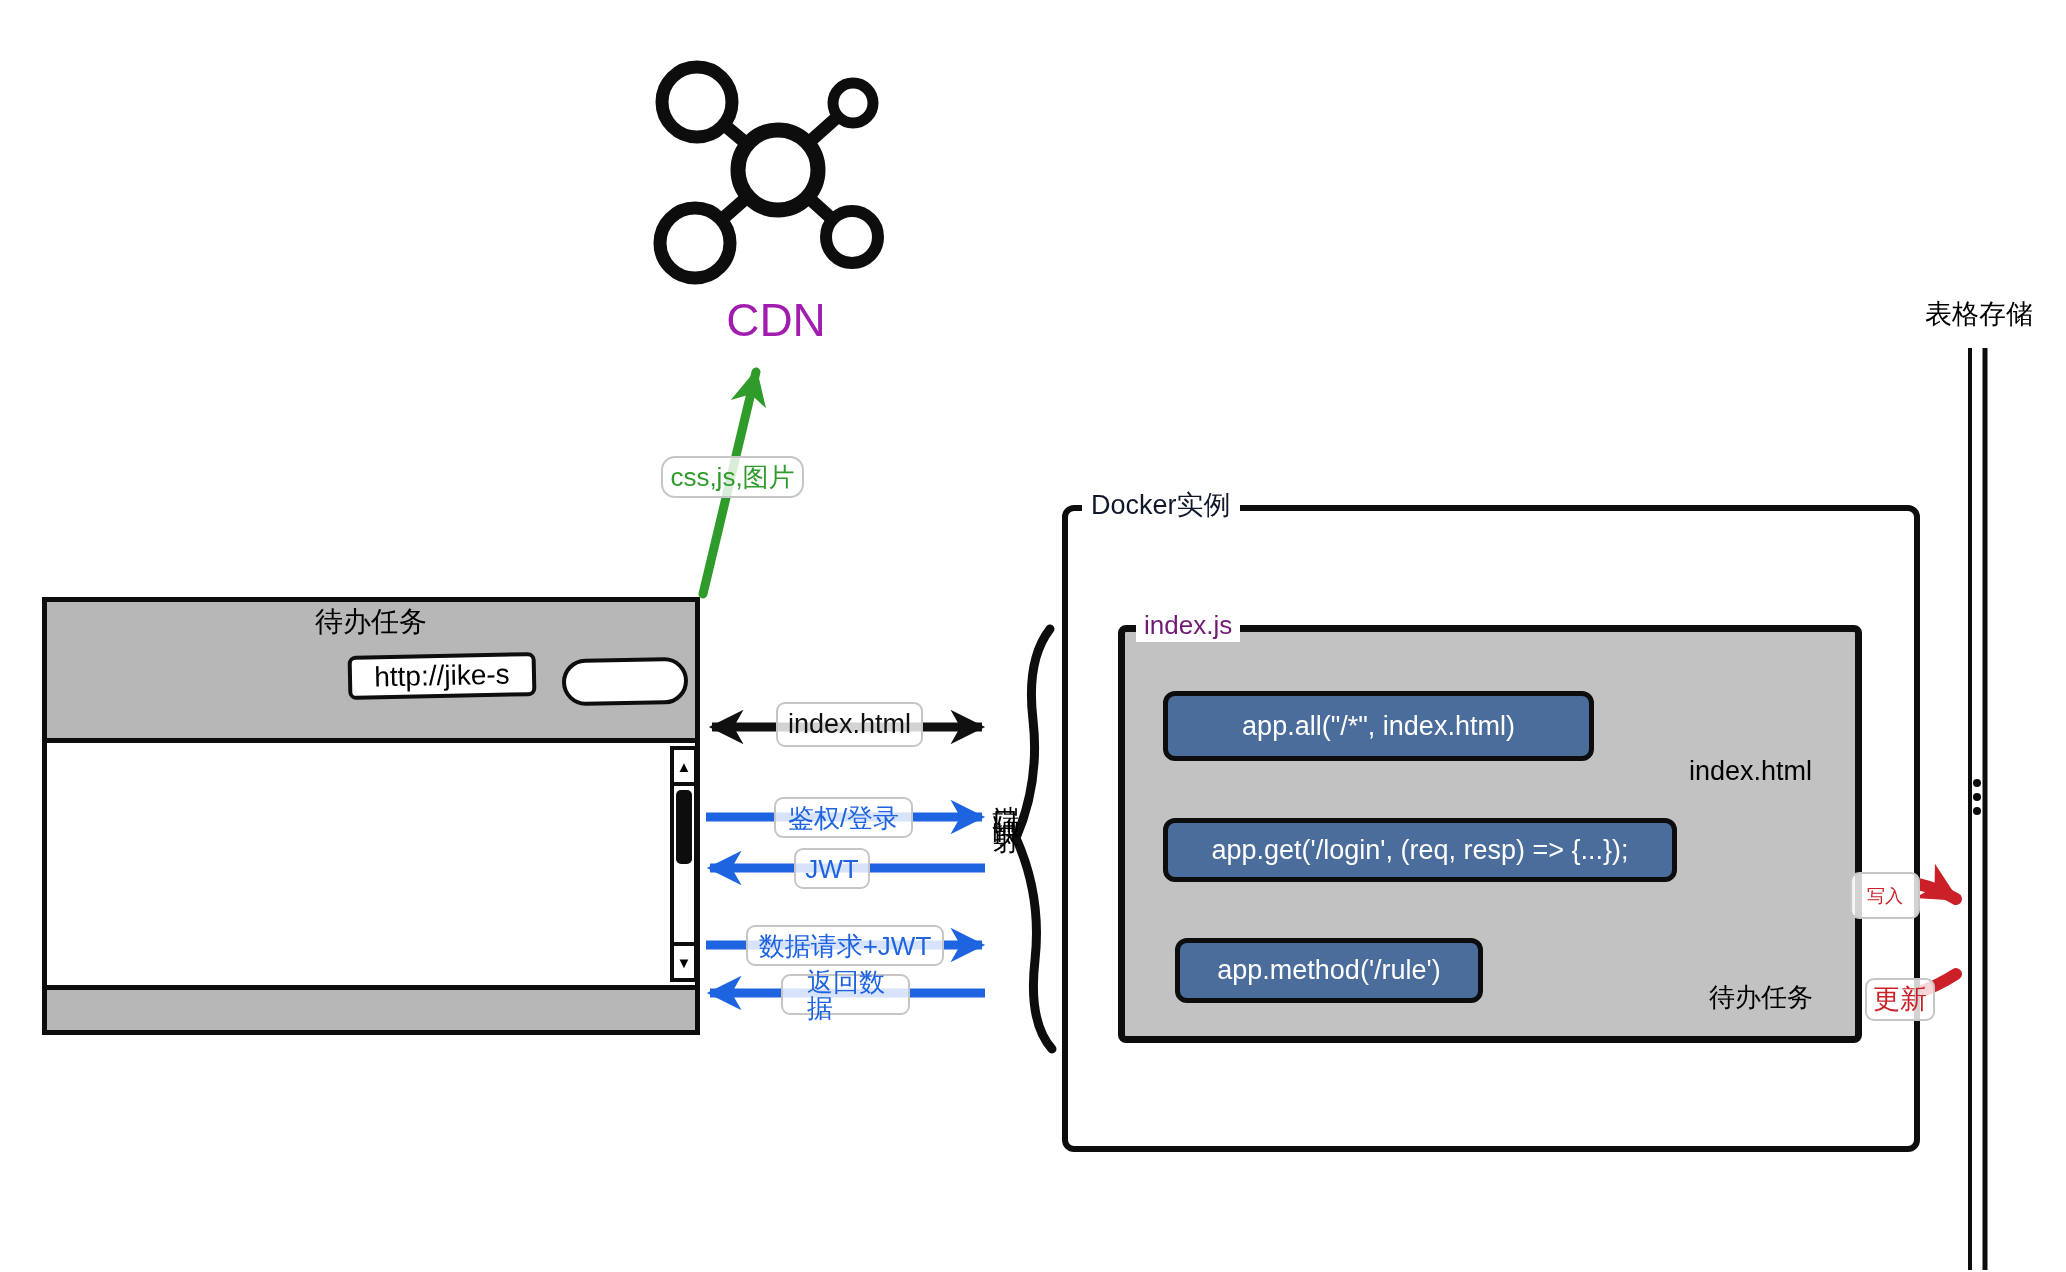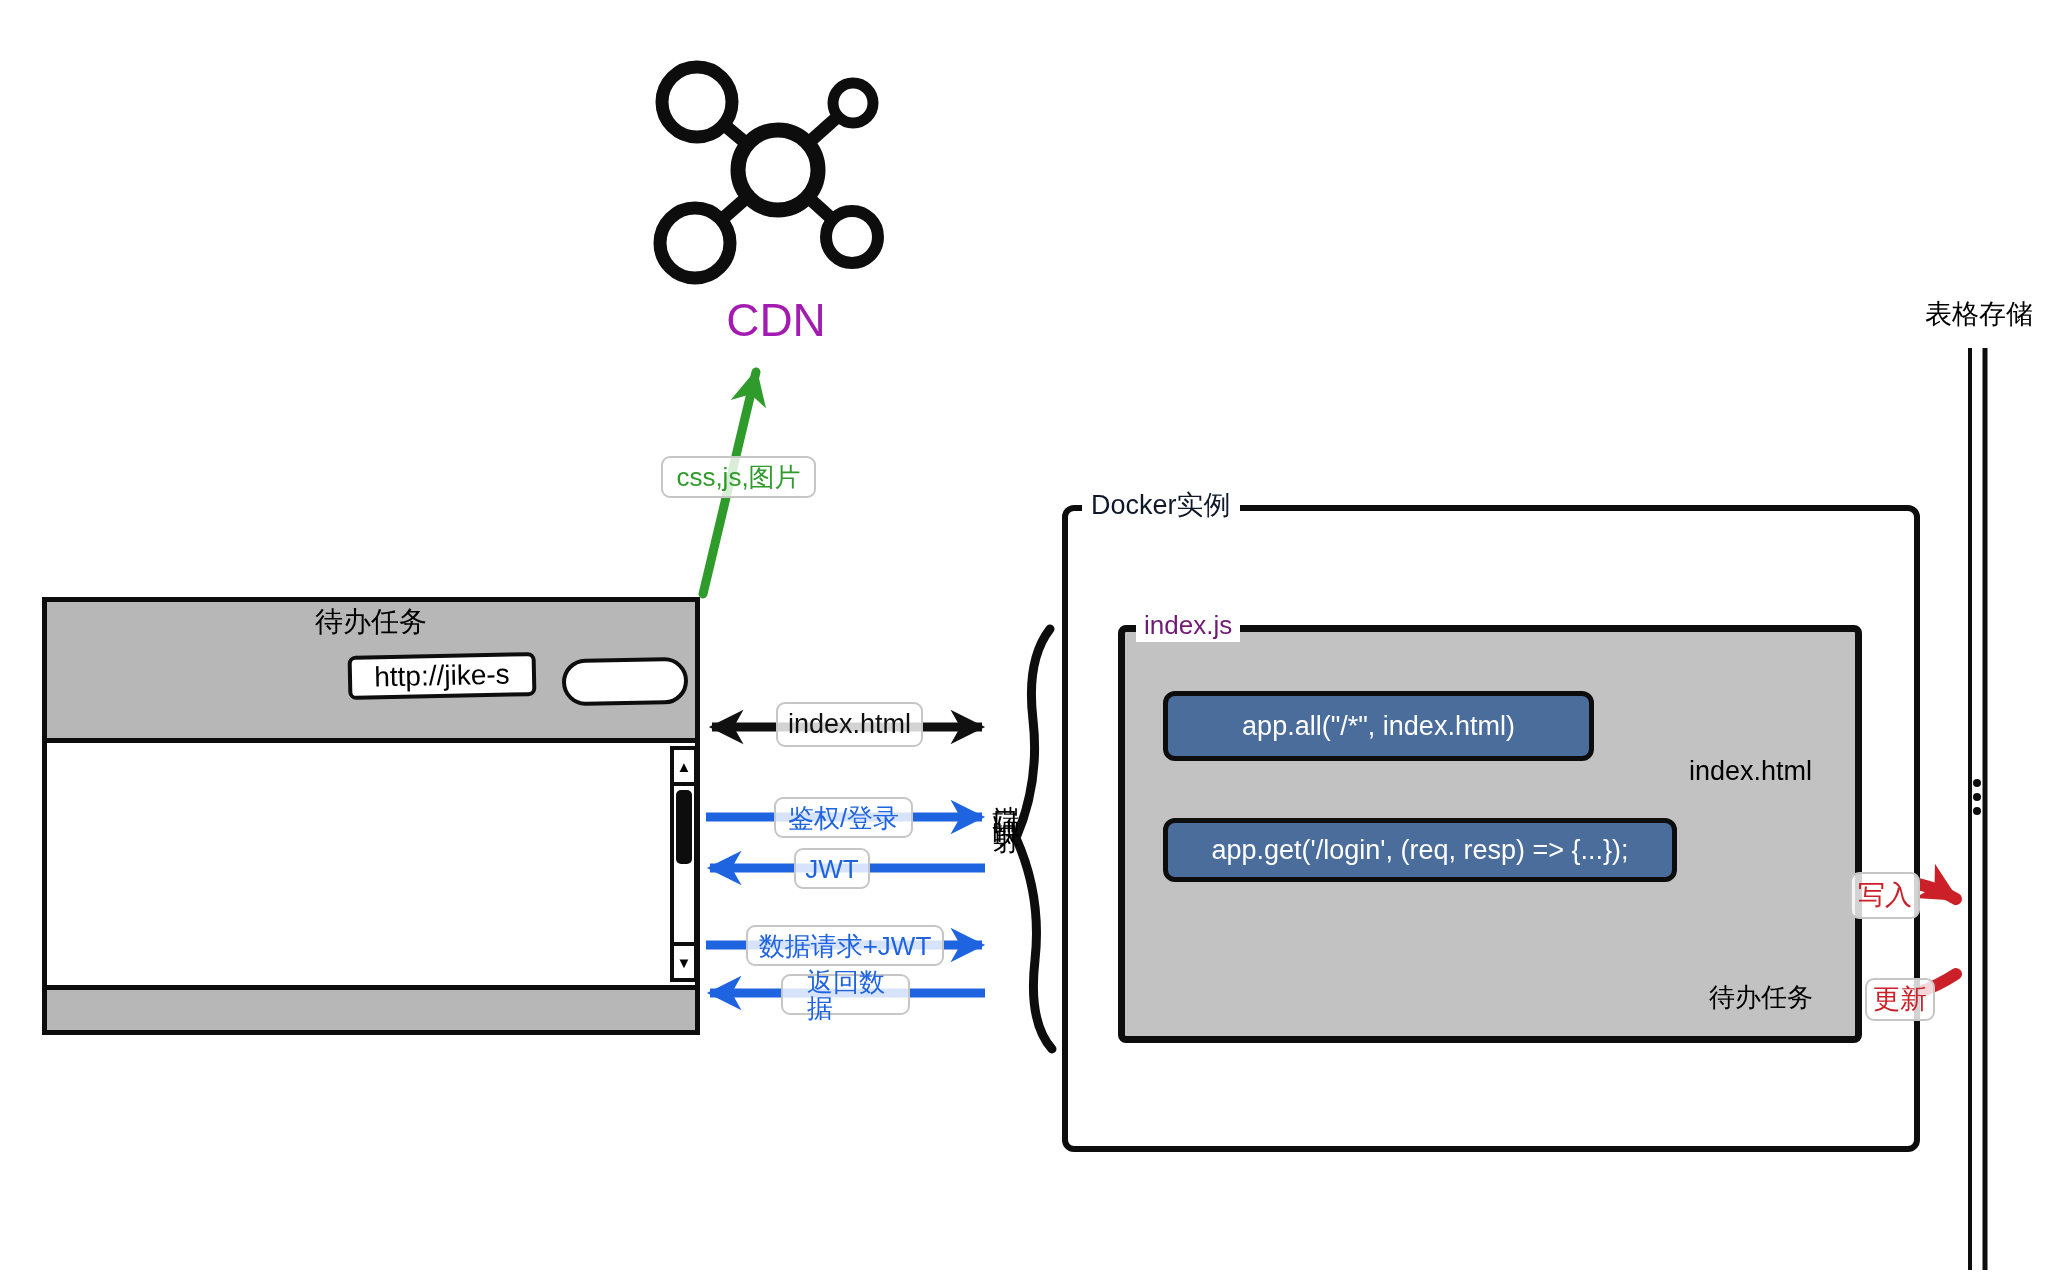--- a/index.html
+++ b/index.html
@@ -154,21 +154,21 @@
       <line x1="1985" y1="348" x2="1985" y2="1270" stroke-width="5"></line>
     </g>
     <g fill="#0d0d0d">
       <circle cx="1977" cy="783" r="4"></circle>
       <circle cx="1977" cy="797" r="4"></circle>
       <circle cx="1977" cy="811" r="4"></circle>
     </g>
   </svg>
 
   <div class="abs flex" style="left:706px;top:294px;width:140px;height:52px;font-size:46px;color:#a21caf;">CDN</div>
-  <div class="abs pill green" style="left:661px;top:456px;width:155px;height:42px;">css,js,图片</div>
+  <div class="abs pill green" style="left:661px;top:456px;width:143px;height:42px;border-radius:14px;">css,js,图片</div>
 
   <div class="abs win-header"></div>
   <div class="abs win-content"></div>
   <div class="abs win-bottom"></div>
 
   <div class="abs flex win-title">待办任务</div>
   <div class="abs flex url-box">http://jike-s</div>
   <div class="abs search-oval"></div>
 
   <div class="abs sb-track"></div>
@@ -185,21 +185,22 @@
   <div class="abs vtext" style="left:988px;top:784px;height:140px;">端口映射</div>
 
   <div class="abs docker-box"></div>
   <div class="abs docker-label">Docker实例</div>
 
   <div class="abs panel"></div>
   <div class="abs panel-label">index.js</div>
 
   <div class="abs code-box" style="left:1163px;top:691px;width:431px;height:70px;">app.all("/*", index.html)</div>
   <div class="abs code-box" style="left:1163px;top:818px;width:514px;height:64px;">app.get('/login', (req, resp) =&gt; {...});</div>
+  <div class="abs code-box" style="left:1175px;top:938px;width:308px;height:65px;">app.method('/rule')</div>
 
   <div class="abs icon-label" style="left:1678px;top:756px;width:145px;">index.html</div>
   <div class="abs icon-label" style="left:1696px;top:980px;width:130px;font-size:26px;">待办任务</div>
 
   <div class="abs icon-label" style="left:1920px;top:296px;width:118px;font-size:27px;">表格存储</div>
-  <div class="abs pill red" style="left:1850px;top:872px;width:70px;height:47px;font-size:27px;">写入</div>
+  <div class="abs pill red" style="left:1850px;top:872px;width:70px;height:47px;font-size:18px;">写入</div>
   <div class="abs pill red" style="left:1865px;top:978px;width:70px;height:43px;font-size:27px;">更新</div>
 
 </div>
 
 </body></html>

